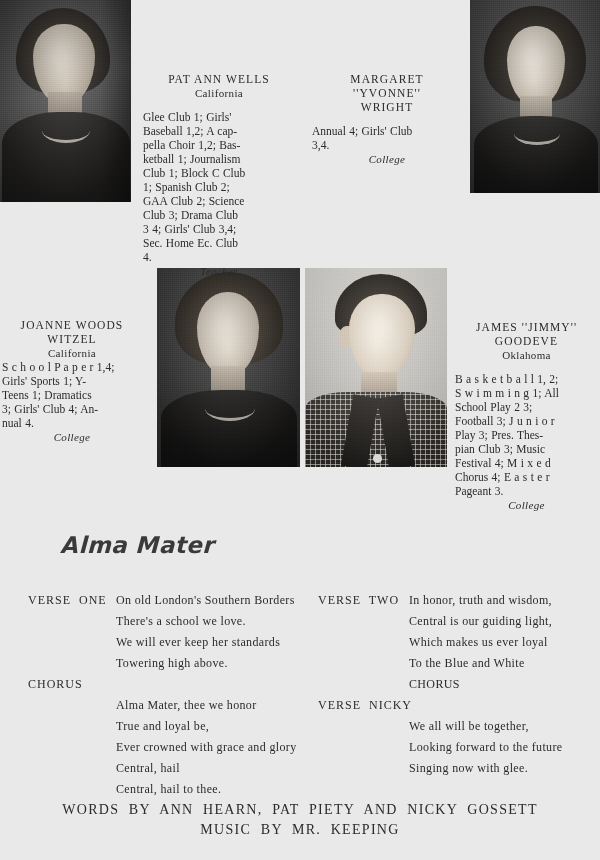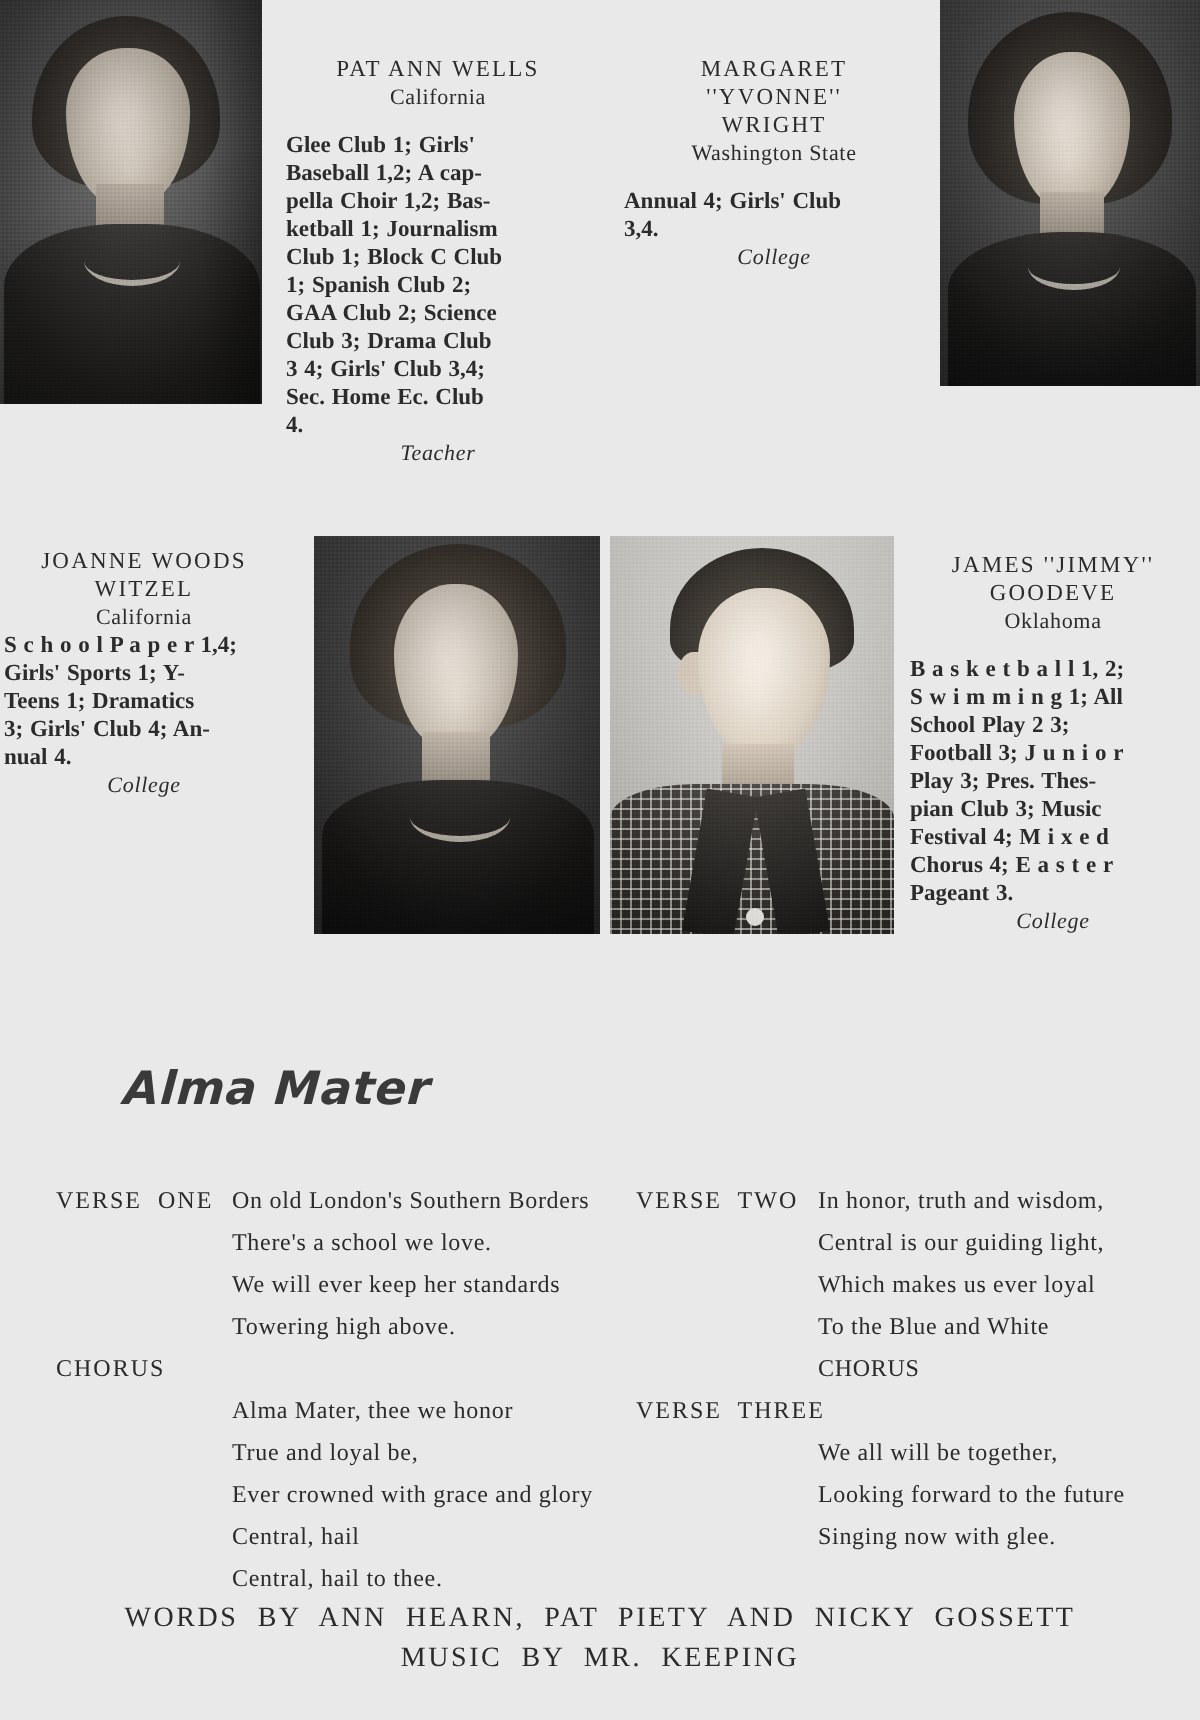--- a/index.html
+++ b/index.html
@@ -182,42 +182,41 @@
   }
   #photo-goodeve .button {
     left: 68px; top: 186px; width: 9px; height: 9px;
     background: #f2f0ec; border-radius: 50%;
   }
   #photo-goodeve .vig {
     background: radial-gradient(ellipse 80% 85% at 50% 40%, rgba(255,255,255,0.16), rgba(0,0,0,0.10) 75%, rgba(0,0,0,0.18));
   }
 
   
-  .entry { position: absolute; }
+  .entry { position: absolute; margin-top: 44px; }
   .entry .name,
   .entry .home,
   .entry .plan {
     text-align: center;
     font-size: 11px;
     line-height: 14px;
     letter-spacing: .35px;
     white-space: pre-line;
   }
   .entry .name {
     letter-spacing: 1.1px;
     font-size: 11.5px;
   }
   .entry .acts {
     font-size: 11.5px;
     line-height: 14px;
     text-align: justify;
     text-align-last: left;
     white-space: pre-line;
     word-spacing: .5px;
-    font-weight: bold;
   }
   .entry .gap { height: 10px; }
   .entry .plan { margin-top: 0px; font-style: italic; }
 
   #entry-wells { left: 143px; top: 28px; width: 152px; }
   #entry-wright { left: 312px; top: 28px; width: 150px; }
   #entry-witzel { left: 2px; top: 274px; width: 140px; }
   #entry-goodeve { left: 455px; top: 276px; width: 143px; }
 
   
@@ -333,21 +332,20 @@
 3 4;  Girls'  Club 3,4;
 Sec.  Home  Ec.  Club
 4.</div>
     <div class="plan">Teacher</div>
   </div>
 
   <div class="entry" id="entry-wright">
     <div class="name">MARGARET
 ''YVONNE''
 WRIGHT</div>
-    <div class="home">Washington State</div>
     <div class="gap"></div>
     <div class="acts">Annual 4; Girls' Club
 3,4.</div>
     <div class="plan">College</div>
   </div>
 
   <div class="entry" id="entry-witzel">
     <div class="name">JOANNE WOODS
 WITZEL</div>
     <div class="home">California</div>
@@ -389,21 +387,21 @@
       <span class="lyric-row"><span class="lyric-label"></span><span class="lyric-text">Ever crowned with grace and glory</span></span>
       <span class="lyric-row"><span class="lyric-label"></span><span class="lyric-text">Central, hail</span></span>
       <span class="lyric-row"><span class="lyric-label"></span><span class="lyric-text">Central, hail to thee.</span></span>
     </div>
   <div class="lyrics-col" id="lyrics-right">
       <span class="lyric-row"><span class="lyric-label">VERSE  TWO</span><span class="lyric-text">In honor, truth and wisdom,</span></span>
       <span class="lyric-row"><span class="lyric-label"></span><span class="lyric-text">Central is our guiding light,</span></span>
       <span class="lyric-row"><span class="lyric-label"></span><span class="lyric-text">Which makes us ever loyal</span></span>
       <span class="lyric-row"><span class="lyric-label"></span><span class="lyric-text">To the Blue and White</span></span>
       <span class="lyric-row"><span class="lyric-label"></span><span class="lyric-text">CHORUS</span></span>
-      <span class="lyric-row"><span class="lyric-label">VERSE  THREE</span><span class="lyric-text"></span></span>
+      <span class="lyric-row"><span class="lyric-label">VERSE  NICKY</span><span class="lyric-text"></span></span>
       <span class="lyric-row"><span class="lyric-label"></span><span class="lyric-text">We all will be together,</span></span>
       <span class="lyric-row"><span class="lyric-label"></span><span class="lyric-text">Looking forward to the future</span></span>
       <span class="lyric-row"><span class="lyric-label"></span><span class="lyric-text">Singing now with glee.</span></span>
     </div>
 
   <div id="credits">
     <div>WORDS  BY  ANN  HEARN,  PAT  PIETY  AND  NICKY  GOSSETT</div>
     <div>MUSIC  BY  MR.  KEEPING</div>
   </div>
 

